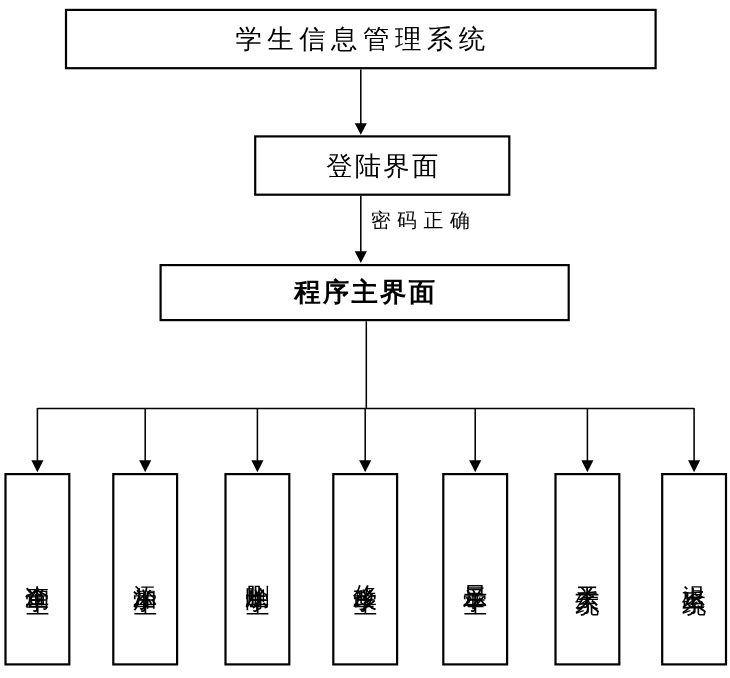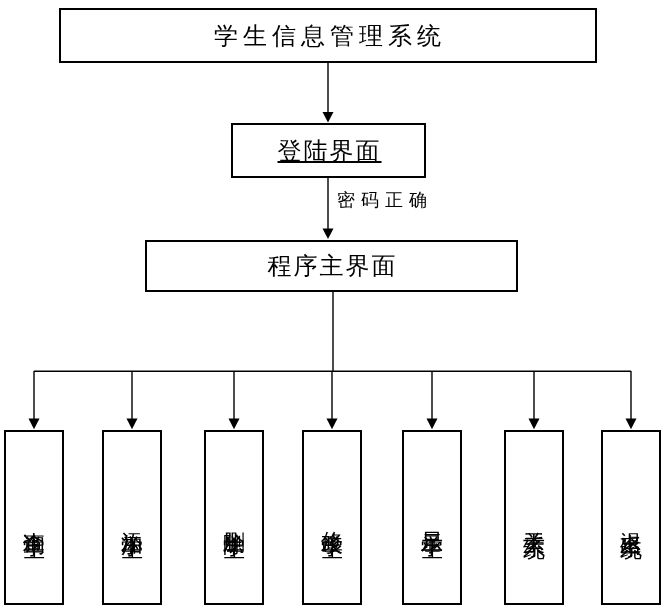--- a/index.html
+++ b/index.html
@@ -31,22 +31,22 @@
     background: #ffffff;
     display: flex;
     align-items: center;
     justify-content: center;
     font-size: 24px;
     letter-spacing: 4px;
     text-indent: 4px; 
     white-space: nowrap;
   }
   .node-root  { left: 59px;  top: 8px;   width: 538px; height: 55px; letter-spacing: 5px; }
-  .node-login { left: 231px; top: 123px; width: 195px; height: 55px; letter-spacing: 2px; text-indent: 2px; text-decoration: underline; }
-  .node-main  { left: 145px; top: 240px; width: 373px; height: 52px; letter-spacing: 2px; text-indent: 2px; }
+  .node-login { left: 231px; top: 123px; width: 233px; height: 55px; letter-spacing: 2px; text-indent: 2px; }
+  .node-main  { left: 145px; top: 240px; width: 373px; height: 52px; letter-spacing: 2px; text-indent: 2px; font-weight: bold; }
   .vnode {
     top: 430px;
     width: 60px;
     height: 175px;
     font-size: 22px;
     letter-spacing: 2px;
     text-indent: 0;
     writing-mode: vertical-rl;
     text-orientation: upright;
   }

